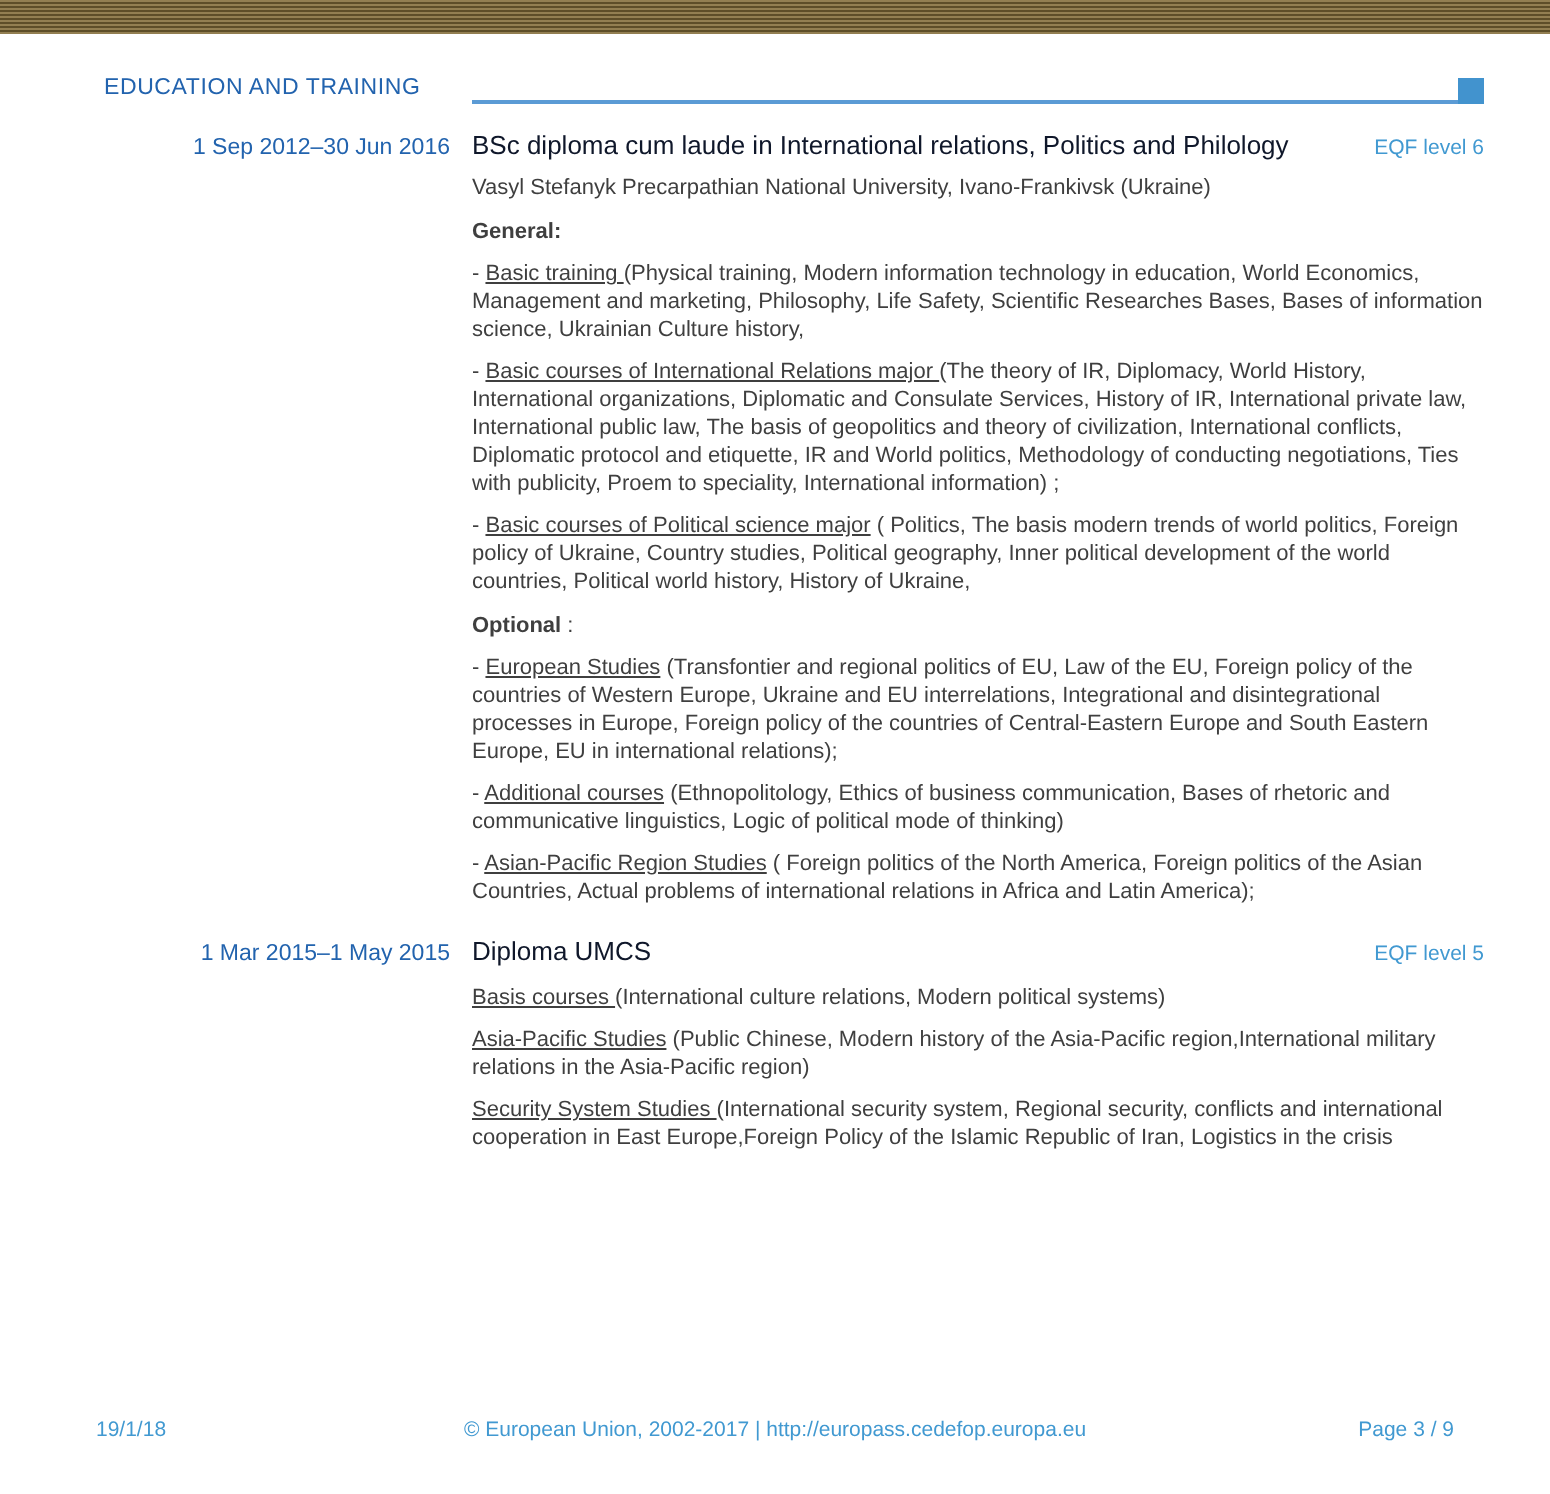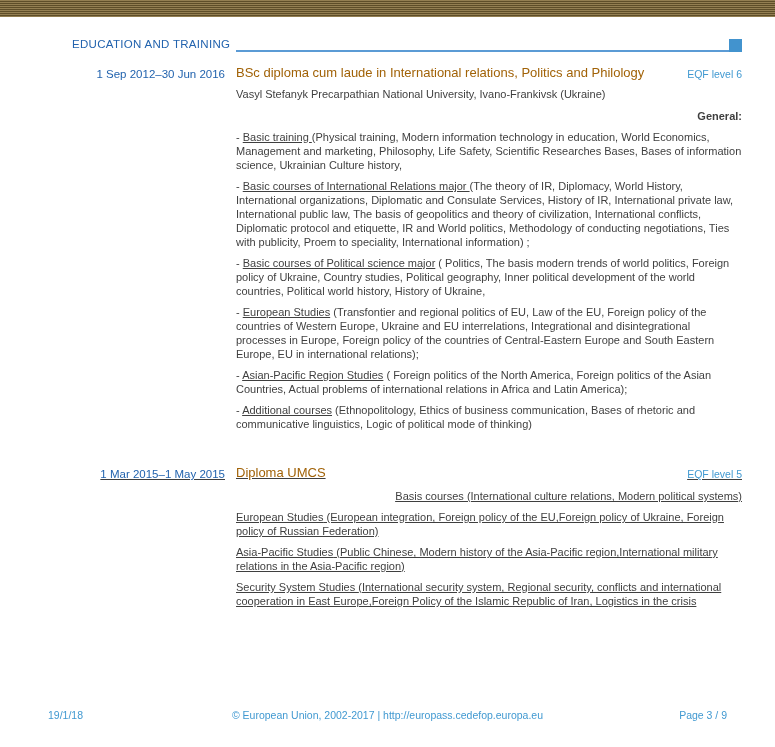--- a/index.html
+++ b/index.html
@@ -23,21 +23,21 @@
   .row {
     display: grid;
     grid-template-columns: 225px 1fr;
     column-gap: 11px;
     padding-right: 33px;
   }
   
   .section-header { margin-top: 20px; align-items: end; }
   .section-title {
     display: block;
-    padding-left: 72px;
+    padding-left: 52px;
     color: #2263ae;
     font-size: 11.5px;
     letter-spacing: 0.3px;
     line-height: 15px;
     white-space: nowrap;
   }
   .rule {
     position: relative;
     height: 13px;
     border-bottom: 2px solid #5b9bd5;
@@ -45,61 +45,61 @@
   .rule-square {
     position: absolute;
     right: 0;
     bottom: -2px;
     width: 13px;
     height: 13px;
     background: #4293ce;
   }
   
   .entry { margin-top: 13px; }
-  .entry.second { margin-top: 34px; text-decoration: underline; }
+  .entry.second { margin-top: 15px; }
   .entry-date {
     text-align: right;
     color: #2263ae;
     font-size: 11.5px;
     line-height: 15px;
     padding-top: 2px;
     white-space: nowrap;
     padding-left: 16px;
   }
   .title-row {
     display: flex;
     justify-content: space-between;
     align-items: flex-start;
   }
   .entry-title {
     font-size: 13px;
     line-height: 16px;
     font-weight: normal;
-    color: #a16207;
+    color: #0f172a;
     max-width: 445px;
   }
   .eqf {
     flex-shrink: 0;
     color: #4199d1;
     font-size: 10.5px;
     line-height: 14px;
     margin-top: 2px;
     white-space: nowrap;
   }
   .institution {
     margin-top: 6px;
     font-size: 11px;
     line-height: 14px;
   }
   .para {
     margin-top: 7px;
     font-size: 11px;
     line-height: 14px;
   }
-  .para.gap-top { margin-top: 8px; text-align: right; }
+  .para.gap-top { margin-top: 8px; }
   .para .lead { text-decoration: underline; }
   .para .bold { font-weight: bold; }
   
   .footer {
     position: absolute;
     top: 709px;
     left: 48px;
     right: 48px;
     font-size: 10.5px;
     line-height: 13px;
@@ -142,40 +142,40 @@
 
       <p class="para gap-top"><span class="bold">General:</span></p>
 
       <p class="para"><span>- </span><span class="lead">Basic training </span><span>(Physical training, Modern information technology in education, World Economics, Management and marketing, Philosophy, Life Safety, Scientific Researches Bases, Bases of information science, Ukrainian Culture history,</span></p>
 
       <p class="para"><span>- </span><span class="lead">Basic courses of International Relations major </span><span>(The theory of IR, Diplomacy, World History, International organizations, Diplomatic and Consulate Services, History of IR, International private law, International public law, The basis of geopolitics and theory of civilization, International conflicts, Diplomatic protocol and etiquette, IR and World politics, Methodology of conducting negotiations, Ties with publicity, Proem to speciality, International information) ;</span></p>
 
       <p class="para"><span>- </span><span class="lead">Basic courses of Political science major</span><span> ( Politics, The basis modern trends of world politics, Foreign policy of Ukraine, Country studies, Political geography, Inner political development of the world countries, Political world history, History of Ukraine,</span></p>
 
 
+      <p class="para gap-top"><span class="bold">Optional</span><span> :</span></p>
 
       <p class="para"><span>- </span><span class="lead">European Studies</span><span> (Transfontier and regional politics of EU, Law of the EU, Foreign policy of the countries of Western Europe, Ukraine and EU interrelations, Integrational and disintegrational processes in Europe, Foreign policy of the countries of Central-Eastern Europe and South Eastern Europe, EU in international relations);</span></p>
 
+      <p class="para"><span>- </span><span class="lead">Additional courses</span><span> (Ethnopolitology, Ethics of business communication, Bases of rhetoric and communicative linguistics, Logic of political mode of thinking)</span></p>
+
       <p class="para"><span>- </span><span class="lead">Asian-Pacific Region Studies</span><span> ( Foreign politics of the North America, Foreign politics of the Asian Countries, Actual problems of international relations in Africa and Latin America);</span></p>
-
-      <p class="para"><span>- </span><span class="lead">Additional courses</span><span> (Ethnopolitology, Ethics of business communication, Bases of rhetoric and communicative linguistics, Logic of political mode of thinking)</span></p>
     </div>
   </div>
 
   <div class="row entry second">
     <div class="entry-date">1 Mar 2015–1 May 2015</div>
     <div class="entry-body">
       <div class="title-row">
         <h2 class="entry-title">Diploma UMCS</h2>
         <span class="eqf">EQF level 5</span>
       </div>
 
       <p class="para gap-top"><span class="lead">Basis courses </span><span>(International culture relations, Modern political systems)</span></p>
 
-      <p class="para"><span class="lead">European Studies</span><span> (European integration, Foreign policy of the EU,Foreign policy of Ukraine, Foreign policy of Russian Federation)</span></p>
 
       <p class="para"><span class="lead">Asia-Pacific Studies</span><span> (Public Chinese, Modern history of the Asia-Pacific region,International military relations in the Asia-Pacific region)</span></p>
 
       <p class="para"><span class="lead">Security System Studies </span><span>(International security system, Regional security, conflicts and international cooperation in East Europe,Foreign Policy of the Islamic Republic of Iran, Logistics in the crisis</span></p>
     </div>
   </div>
 
   <div class="footer">
     <span>19/1/18</span>
     <span class="footer-center">© European Union, 2002-2017 | http://europass.cedefop.europa.eu</span>

